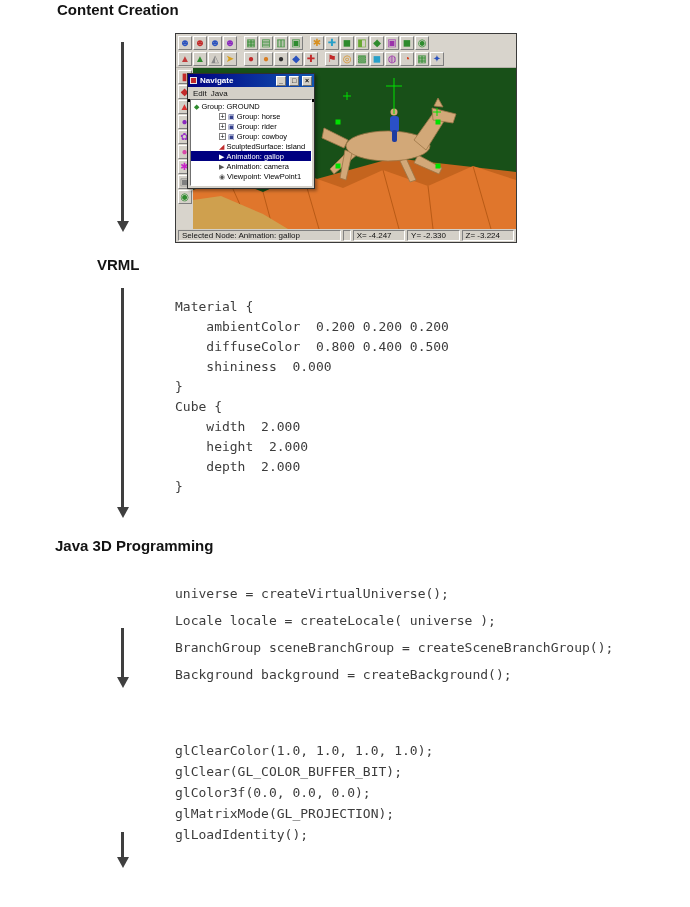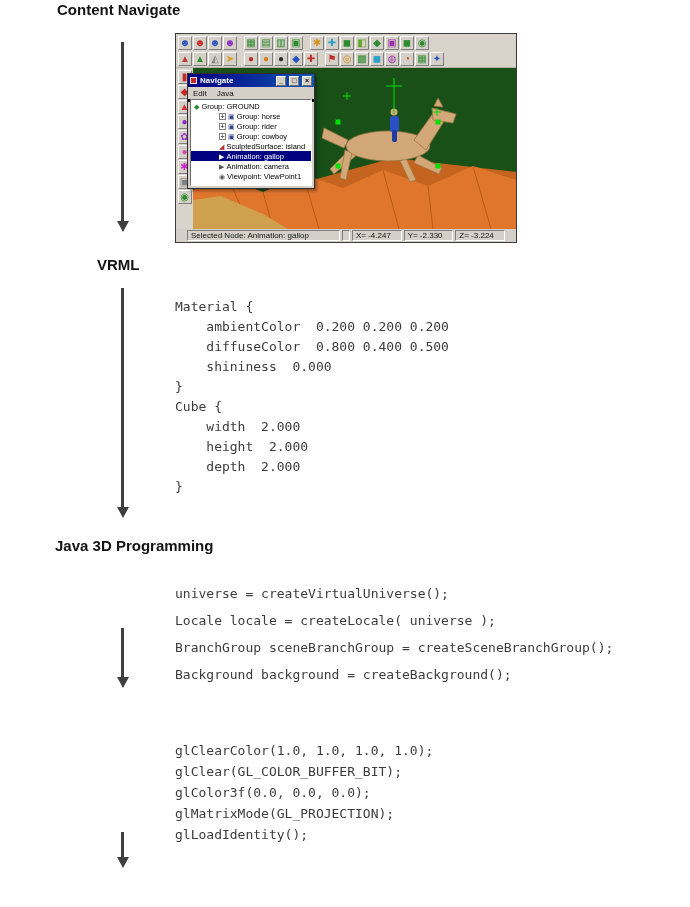--- a/index.html
+++ b/index.html
@@ -51,49 +51,49 @@
 
   
   .palette{position:absolute;left:11px;top:39px;width:128px;height:116px;background:#d4d0c8;
       border:1px solid #303030;box-shadow:2px 2px 3px rgba(0,0,0,.35);z-index:3;box-sizing:border-box;}
   .p-title{height:13px;background:linear-gradient(90deg,#000080,#1256b4);color:#fff;display:flex;
       align-items:center;gap:3px;padding:0 2px;font-size:8px;font-weight:bold;}
   .p-ico{width:7px;height:7px;background:#c22a2a;flex:0 0 7px;border:1px solid #e8e8e8;box-sizing:border-box;}
   .p-title-text{flex:1;overflow:hidden;white-space:nowrap;}
   .p-btn{width:10px;height:10px;flex:0 0 10px;background:#d4d0c8;color:#000;text-align:center;
       font-size:7px;line-height:8px;border:1px solid;border-color:#fff #707070 #707070 #fff;box-sizing:border-box;}
-  .p-menu{height:12px;display:flex;align-items:center;gap:10px;padding:0 5px;font-size:8px;color:#111;
+  .p-menu{height:12px;display:flex;align-items:center;gap:4px;padding:0 5px;font-size:8px;color:#111;
       border-bottom:3px solid #000000;}
   .p-tree{position:absolute;left:2px;right:2px;top:25px;bottom:2px;background:#fff;overflow:hidden;
       border:1px solid;border-color:#707070 #fff #fff #707070;padding:1px 0;box-sizing:border-box;}
   .tree-row{display:flex;align-items:center;gap:2px;height:10px;padding-left:3px;font-size:7.5px;
       color:#000;white-space:nowrap;}
   .tree-row.child{padding-left:28px;}
   .tree-row.selected{background:#000080;color:#fff;}
   .tree-row.selected .t-icon{color:#fff;}
   .t-exp{width:7px;height:7px;flex:0 0 7px;border:1px solid #808080;background:#fff;color:#000;
       font-size:7px;line-height:5px;text-align:center;box-sizing:border-box;}
   .t-icon{font-size:7px;line-height:1;}
   .ti-green{color:#2e8b2e;}.ti-blue{color:#34408c;}.ti-red{color:#c22a2a;}.ti-gray{color:#555;}
   .t-label{overflow:hidden;}
 
   .statusbar{position:absolute;left:0;right:0;bottom:0;height:13px;background:#d4d0c8;display:flex;
-      gap:2px;padding:1px 11px;box-sizing:border-box;}
+      gap:2px;padding:1px 2px;box-sizing:border-box;}
   .seg{border:1px solid;border-color:#808080 #fff #fff #808080;font-size:8px;line-height:9px;
       padding:0 3px;color:#111;white-space:nowrap;overflow:hidden;box-sizing:border-box;}
   .seg-node{width:168px;}
   .seg-fill{flex:1;}
   .seg-c{width:54px;}
 </style>
 </head>
 <body>
 
 <div class="page">
 
-  <h1 class="hd" id="hd-cc">Content Navigate</h1>
+  <h1 class="hd" id="hd-cc">Content Creation</h1>
   <div class="arrow" id="arrow1"></div>
 
   <div class="app">
 
     <div class="tb" id="tb1">
 
     <span class="tb-icon" style="color: rgb(42, 82, 190);">☻</span>
         <span class="tb-icon" style="color: rgb(194, 42, 42);">☻</span>
         <span class="tb-icon" style="color: rgb(42, 82, 190);">☻</span>
         <span class="tb-icon" style="color: rgb(138, 42, 190);">☻</span>

